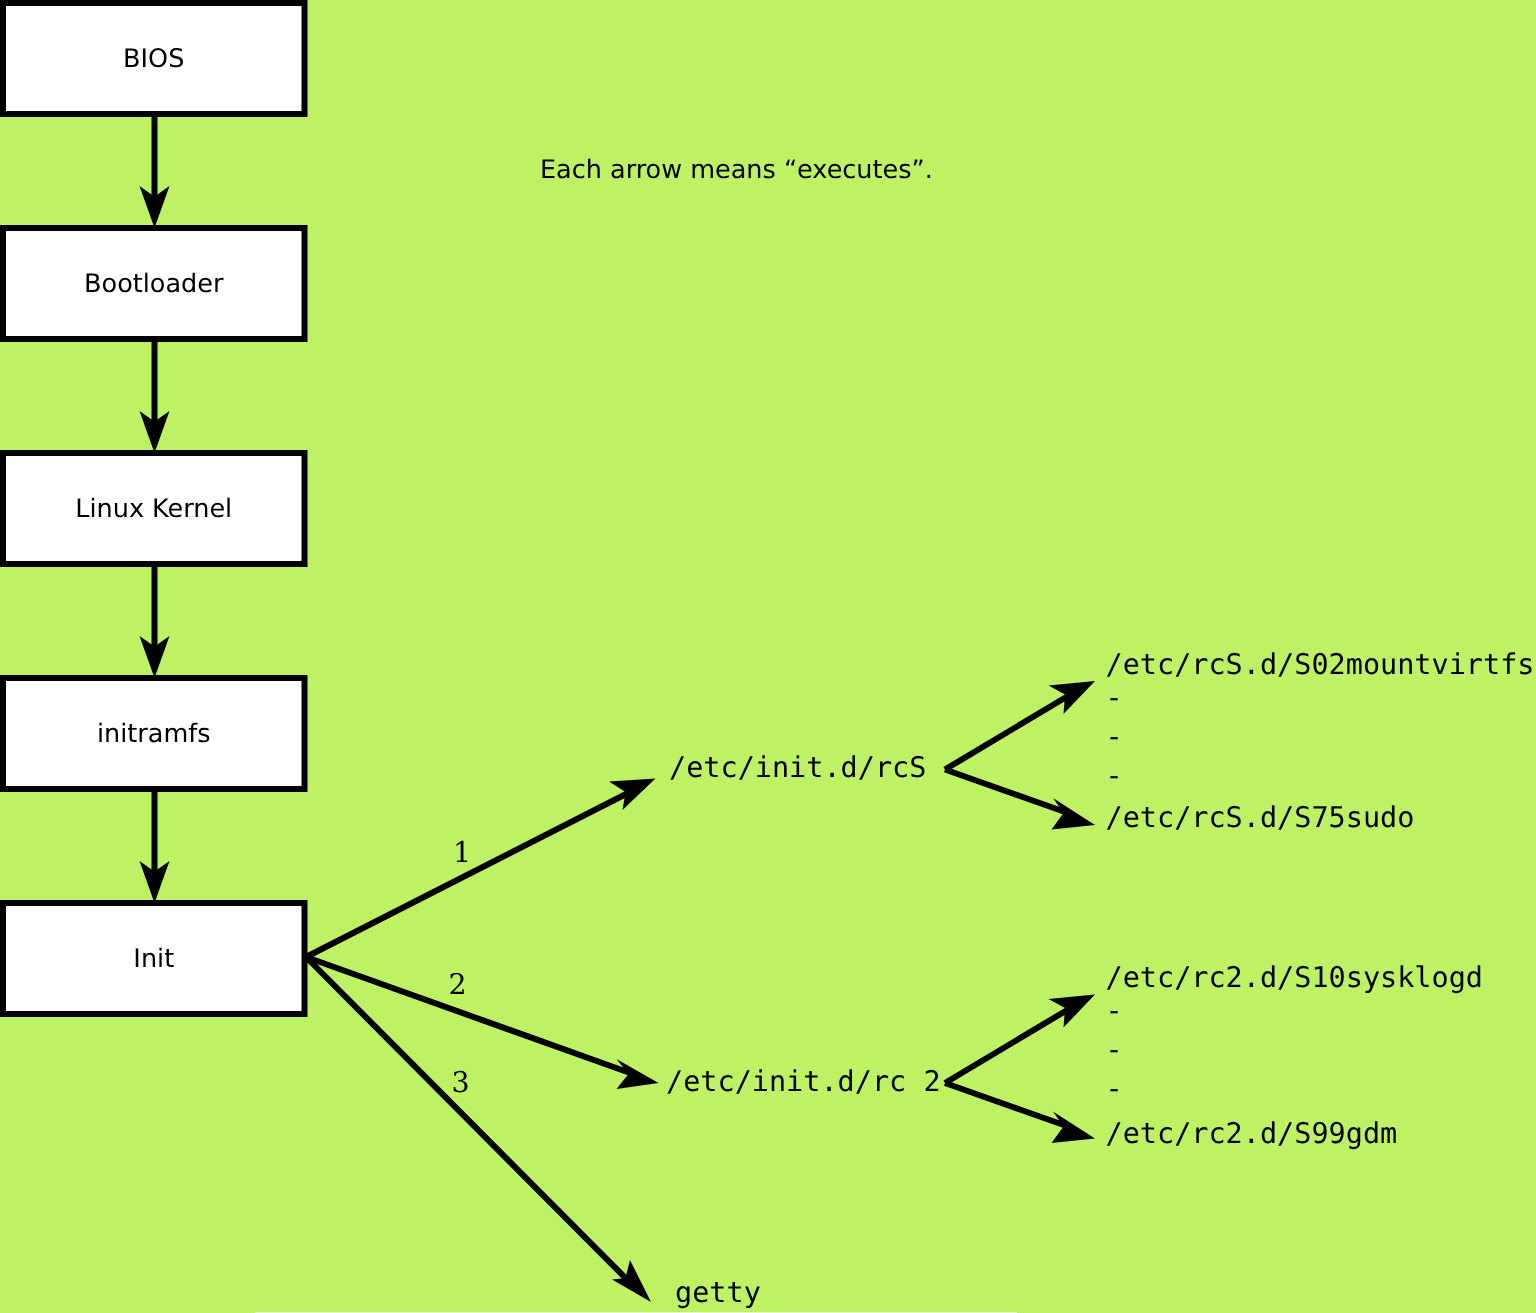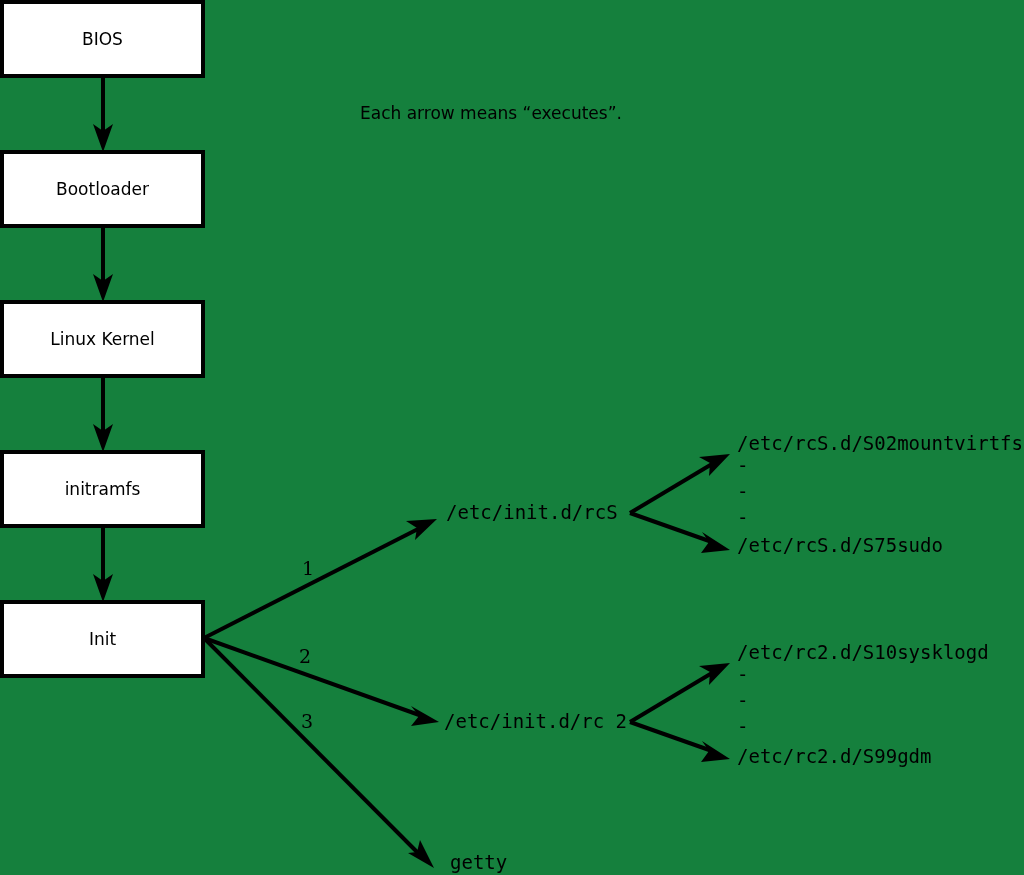--- a/index.html
+++ b/index.html
@@ -4,21 +4,21 @@
 <style>
   html, body {
     margin: 0;
     padding: 0;
     background: #ffffff;
   }
   #canvas {
     position: relative;
     width: 1024px;
     height: 875px;
-    background: #15803d;
+    background: #bef264;
     overflow: hidden;
     font-family: "DejaVu Sans", sans-serif;
   }
   #diagram-svg {
     position: absolute;
     left: 0;
     top: 0;
     width: 1024px;
     height: 875px;
   }

